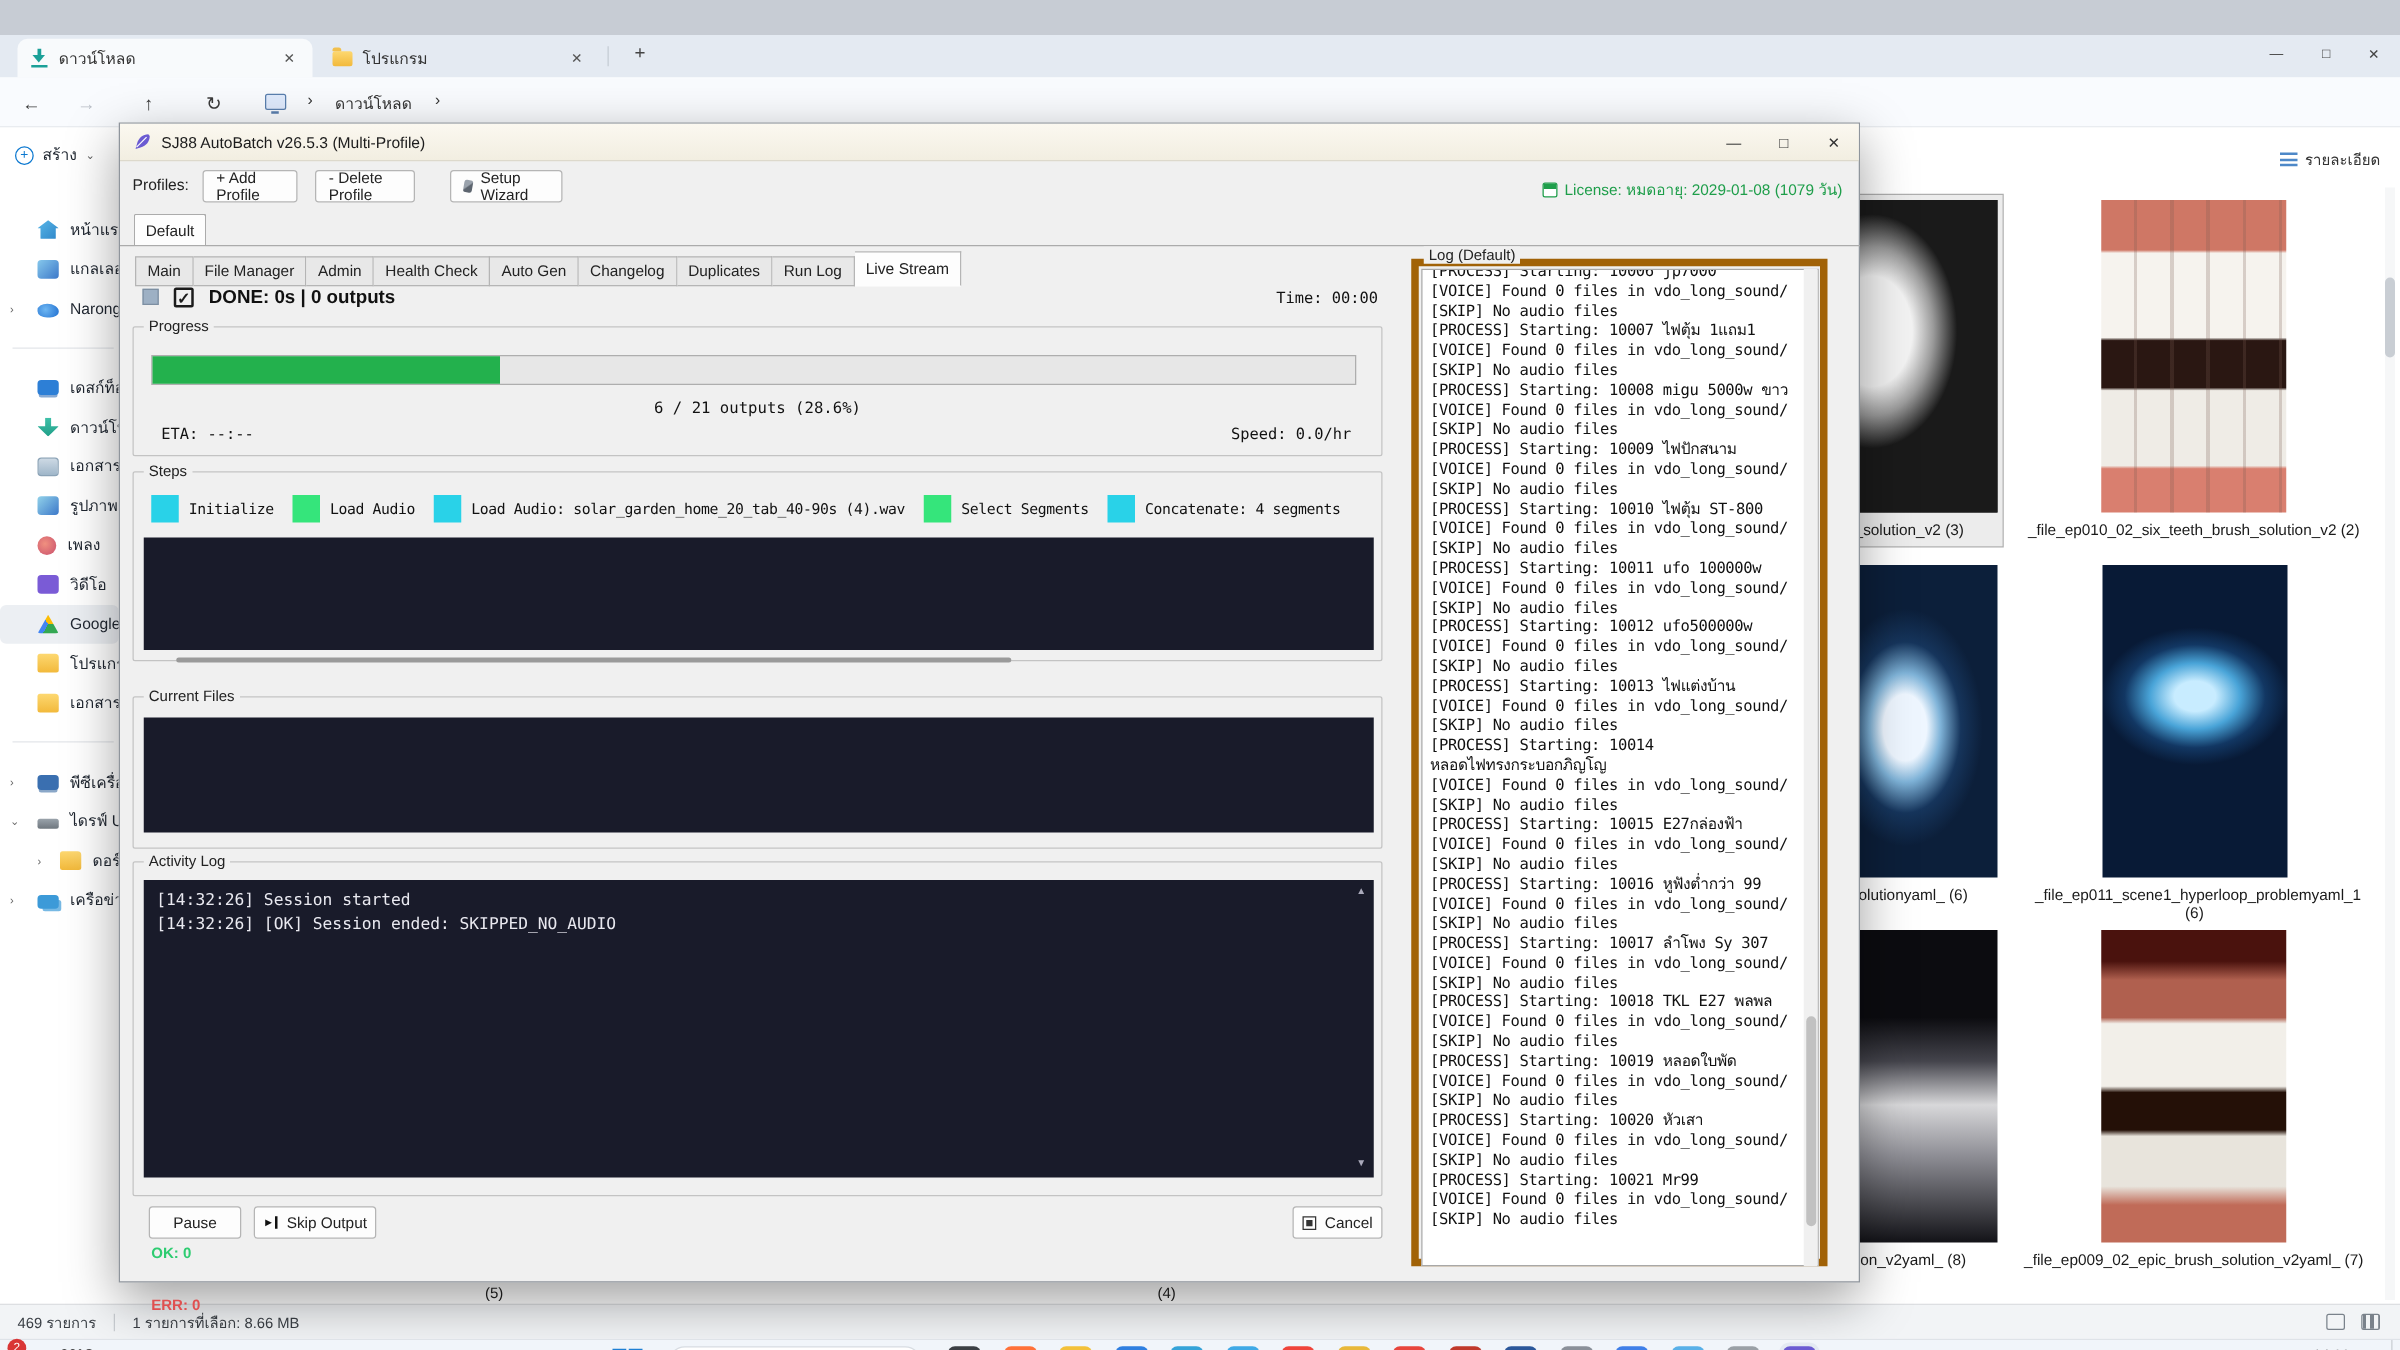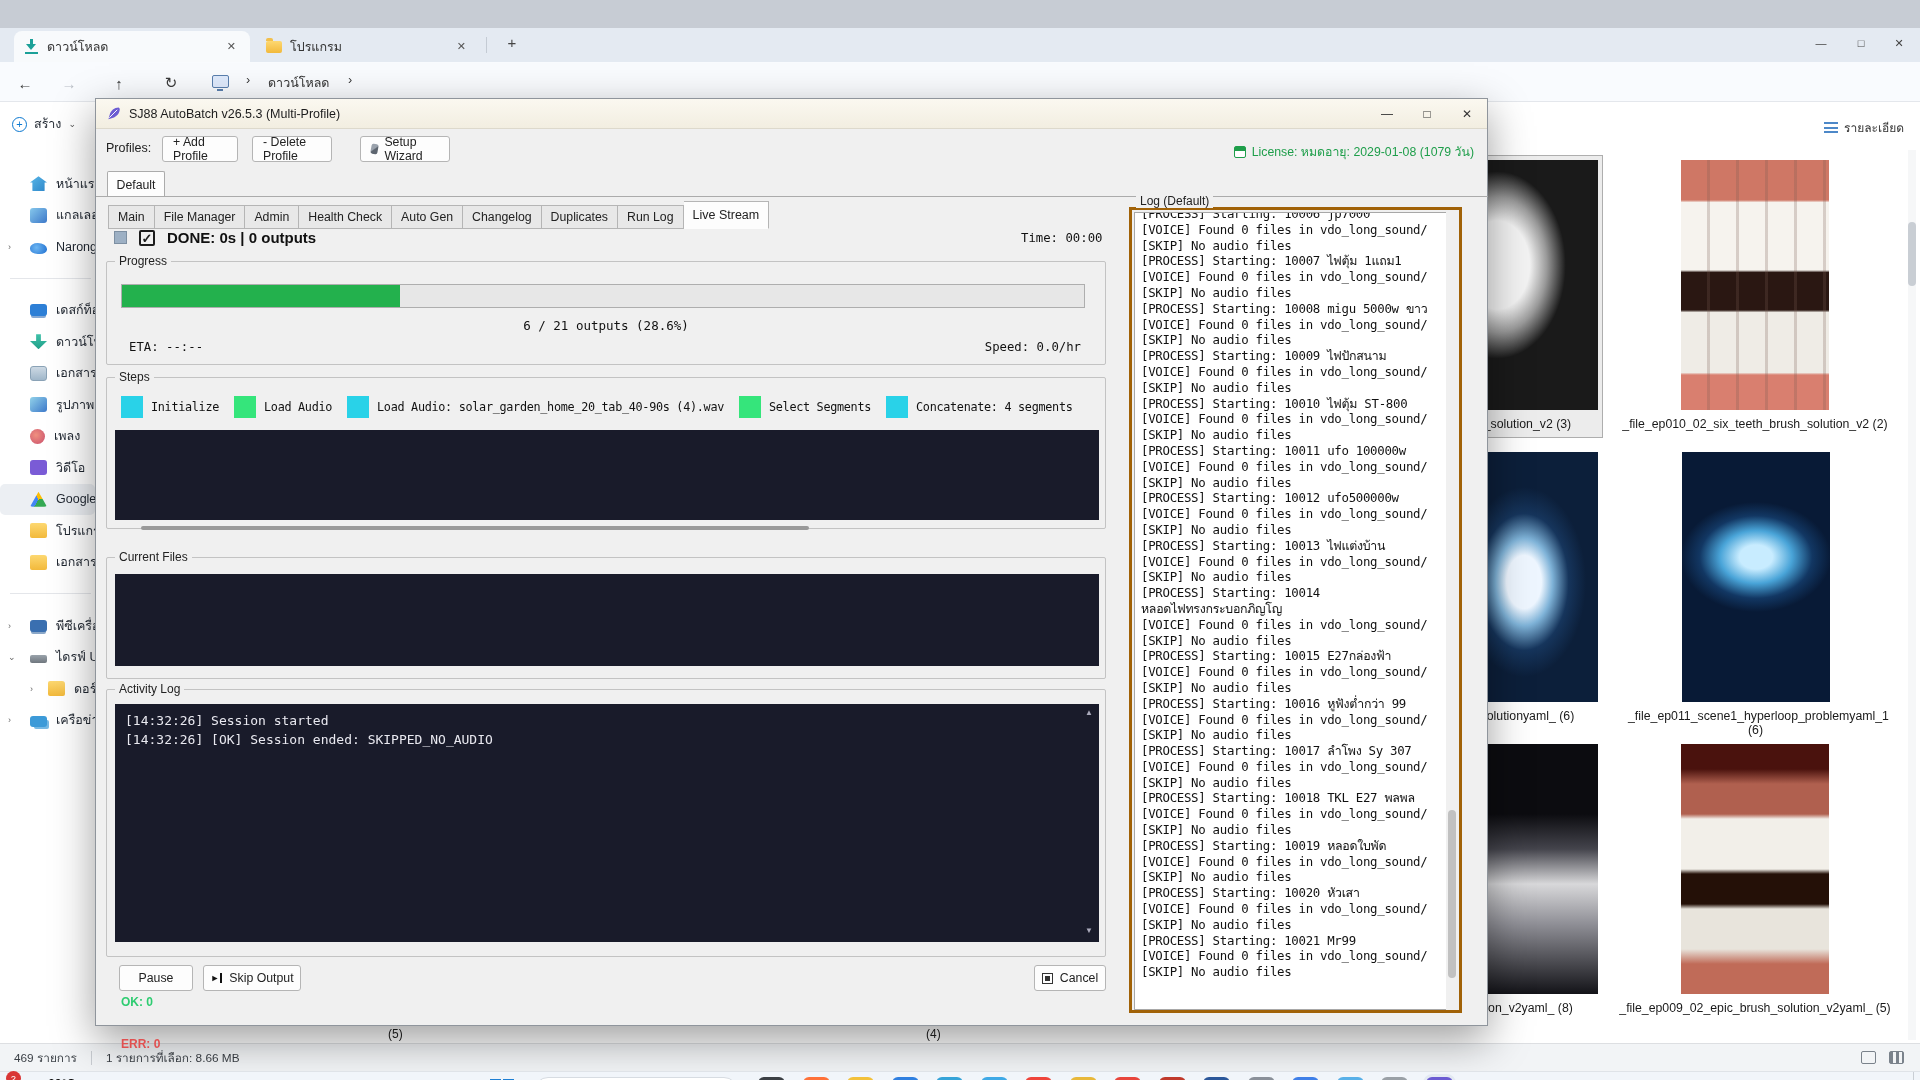--- a/index.html
+++ b/index.html
@@ -165,21 +165,21 @@
   .act-dn{position:absolute;right:12px;top:236px;font-size:8px;color:#aab;}
 
   .btn-row .pbtn2{position:absolute;height:26px;background:#fdfdfd;border:1px solid #b5b5b5;border-radius:3px;
     font-size:12.3px;color:#222;display:flex;align-items:center;justify-content:center;gap:7px;}
   .skip-ic{font-size:9px;color:#111;border-right:2px solid #111;padding-right:1px;line-height:10px;}
   .cancel-ic{width:11px;height:11px;border:1.5px solid #333;display:flex;align-items:center;justify-content:center;}
   .cancel-ic::after{content:"";width:5px;height:5px;background:#333;}
   .counters{position:absolute;left:25px;top:896px;display:flex;gap:28px;font-size:12px;font-weight:bold;flex-direction:column;}
   .c-ok{color:#2ecc71;} .c-err{color:#e05050;} .c-warn{color:#eda73c;}
 
-  .g-log{position:absolute;left:1033px;top:108px;width:333px;height:806px;border:3px solid #a16207;}
+  .g-log{position:absolute;left:1033px;top:108px;width:333px;height:806px;border:6px solid #a16207;}
   .g-log .glabel{position:absolute;left:4px;top:-16px;background:#f0f0f0;padding:0 4px;font-size:12px;color:#222;}
   .logbox{position:absolute;left:2px;top:2px;width:318px;height:798px;background:#fff;border:1px solid #a8a8a8;
     overflow:hidden;padding:0 0 0 6px;}
   .loglines{margin-top:-7px;}
   .log-line{font-family:"DejaVu Sans Mono",monospace;font-size:12.4px;line-height:15.8px;color:#111;white-space:pre;letter-spacing:-0.3px;}
   .log-scroll{position:absolute;right:2px;top:2px;width:11px;height:798px;background:#f0f0f0;}
   .log-thumb{position:absolute;left:1.5px;top:598px;width:8px;height:168px;background:#c1c1c1;border-radius:4px;}
 
   
   .taskbar{position:absolute;left:0;top:1043px;width:1920px;height:37px;background:#f1f5fa;border-top:1px solid #dfe3e8;}
@@ -442,21 +442,21 @@
     <div class="cap">_file_ep011_scene1_hyperloop_problemyaml_1 (6)</div>
   </div>
 
   <div class="tile">
     <div class="art art5"></div>
     <div class="cap">ution_v2yaml_ (8)</div>
   </div>
 
   <div class="tile">
     <div class="art art6"></div>
-    <div class="cap">_file_ep009_02_epic_brush_solution_v2yaml_ (5)</div>
+    <div class="cap">_file_ep009_02_epic_brush_solution_v2yaml_ (7)</div>
   </div>
 </div>
 
     <span class="peek">(5)</span>
     <span class="peek">(4)</span>
 
     <div class="content-scroll">
       <div class="content-thumb"></div>
     </div>
 

